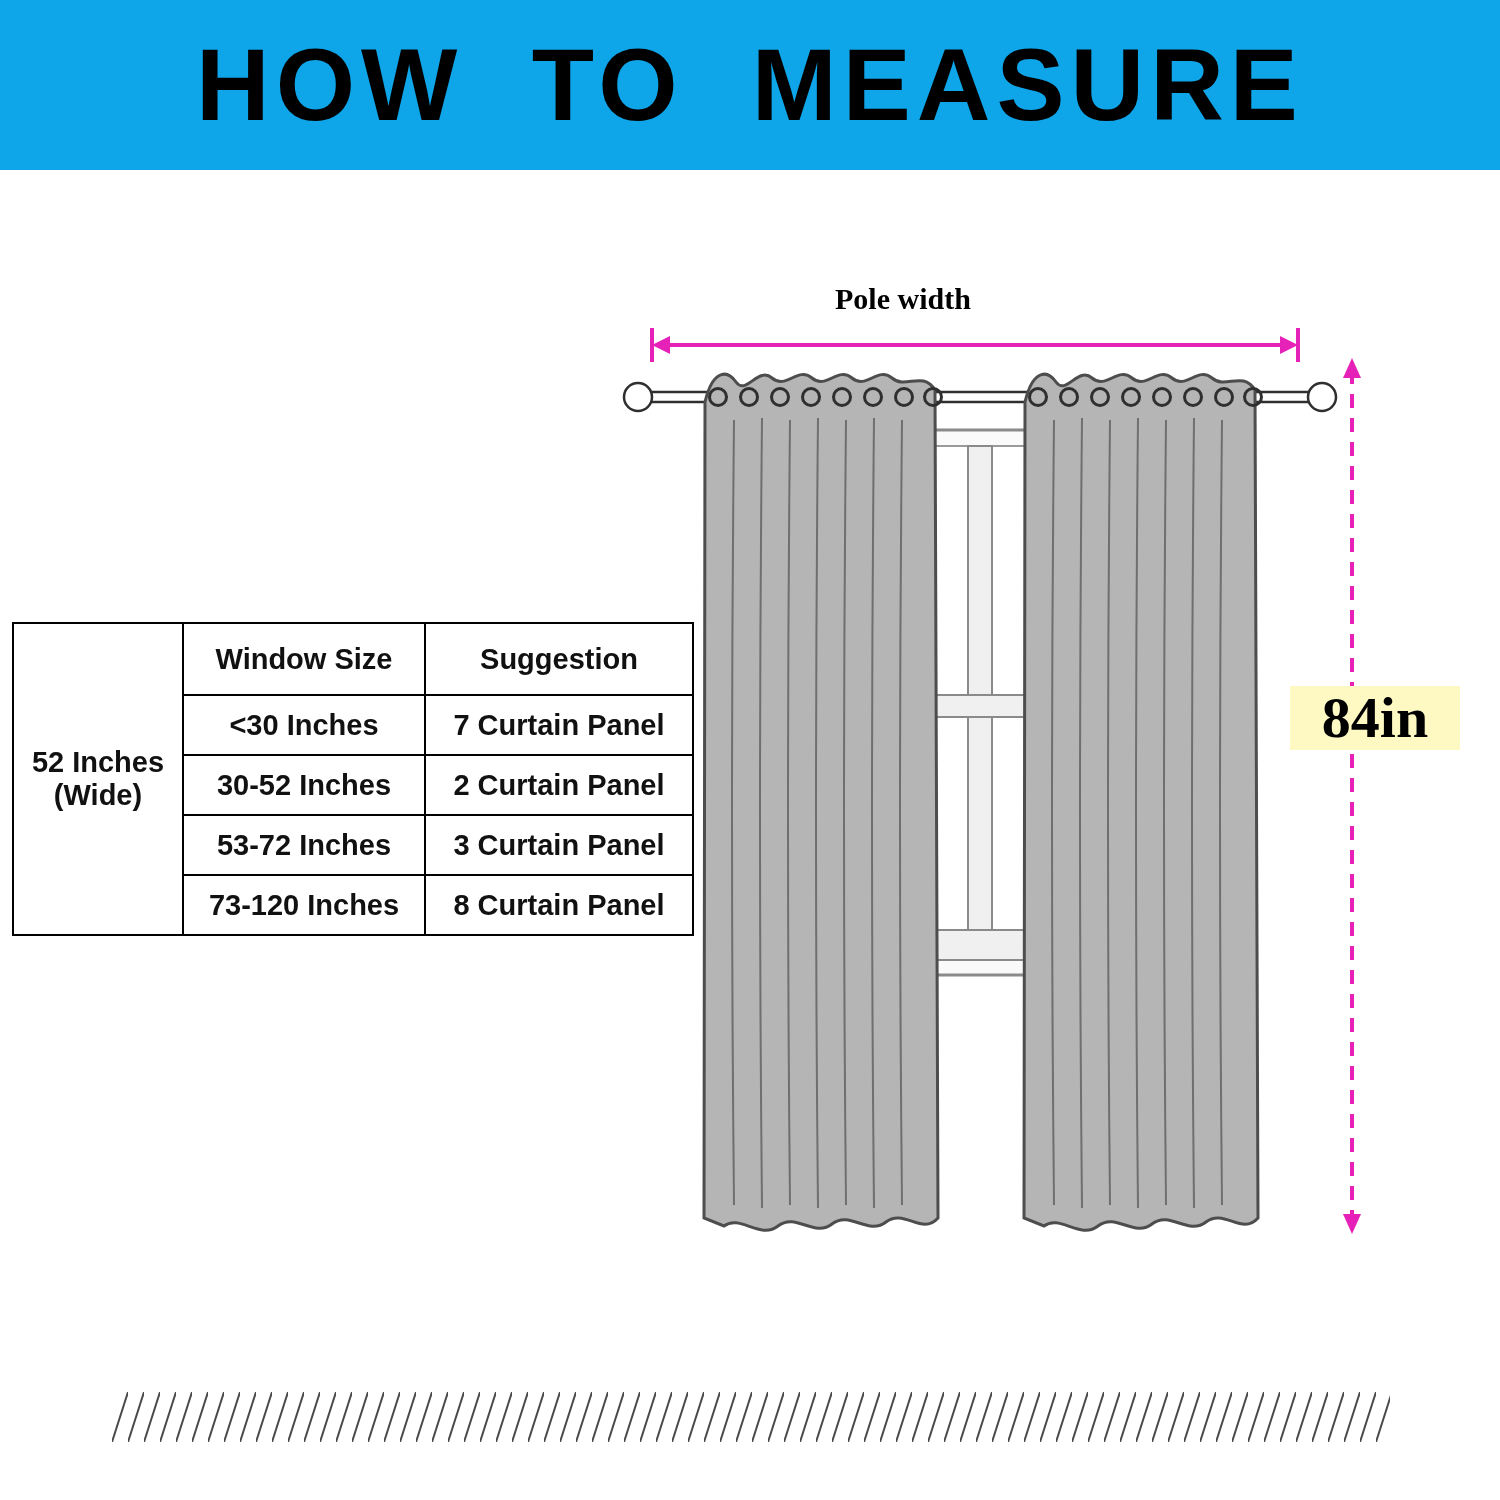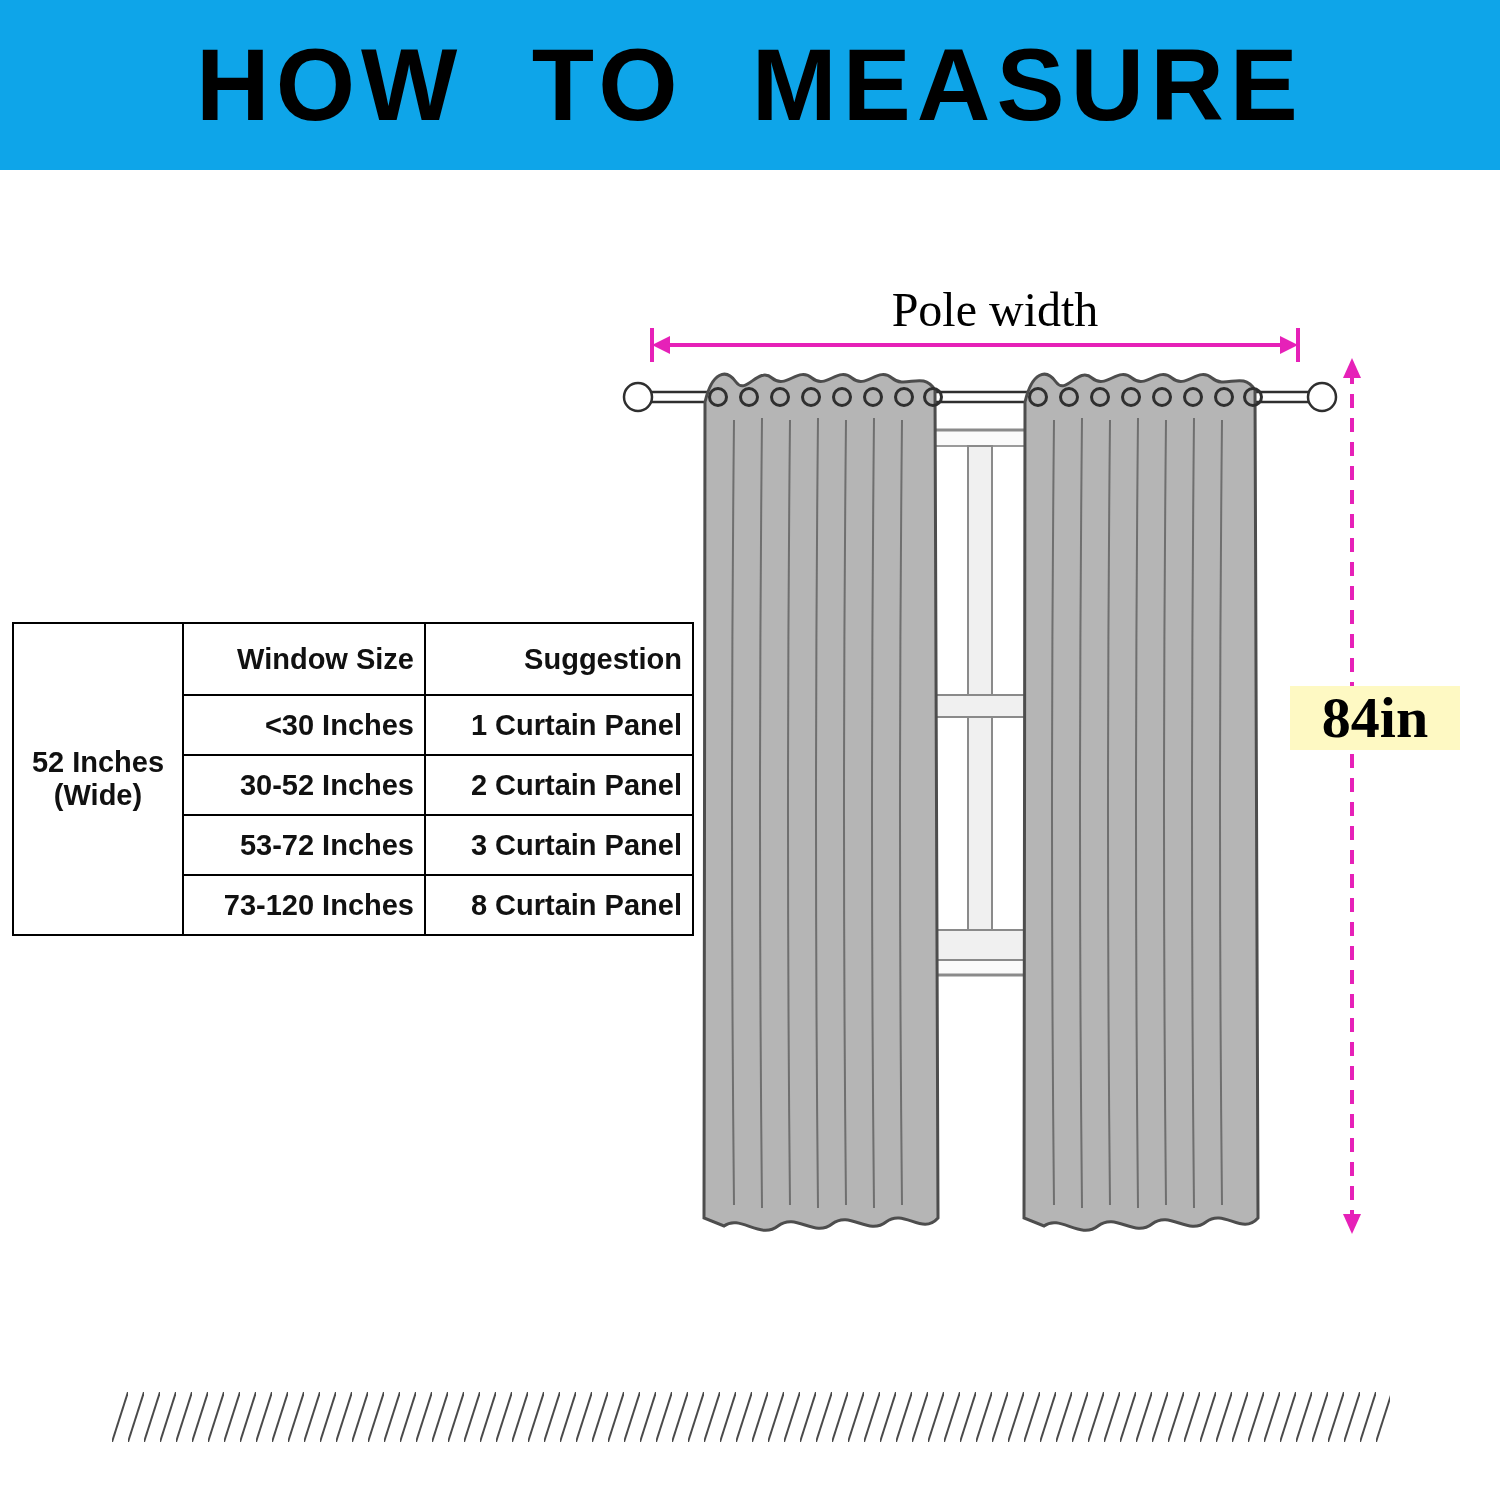--- a/index.html
+++ b/index.html
@@ -13,42 +13,42 @@
     position:absolute; left:0; top:0; width:1500px; height:170px;
     background:#0ea5e9; display:flex; align-items:center; justify-content:center;
   }
   .header .title {
     font-size:102px; font-weight:bold; color:#000;
     letter-spacing:6px; word-spacing:34px; white-space:nowrap;
   }
 
   
   .pole-label {
-    position:absolute; left:835px; top:282px; width:320px; text-align:center;
-    font-family:"Liberation Serif", serif; font-weight:normal; font-size:48px; color:#000;
+    position:absolute; left:835px; top:282px; width:320px; text-align:left;
+    font-family:"Liberation Serif", serif; font-weight:bold; font-size:30px; color:#000;
   }
   .height-label {
     position:absolute; left:1290px; top:686px; width:170px; text-align:center;
     font-family:"Liberation Serif", serif; font-weight:bold; font-size:58px; color:#000;
     background:#fef9c3; line-height:1.1;
   }
 
   
   .diagram {
     position:absolute; left:600px; top:270px; width:820px; height:1000px;
   }
 
   
   .size-table-wrap { position:absolute; left:12px; top:622px; }
   table.size-table {
     border-collapse:collapse; font-weight:bold; font-size:29px; color:#111;
     background:#fff;
   }
   table.size-table td, table.size-table th {
-    border:2px solid #000; padding:0 10px; text-align:right; vertical-align:middle;
+    border:2px solid #000; padding:0 10px; text-align:center; vertical-align:middle;
   }
   .col-side  { width:148px; text-align:center !important; }
   .col-size  { width:220px; }
   .col-sug   { width:246px; }
   tr.hdr-row  { height:72px; }
   tr.data-row { height:60px; }
 
   
   .ground { position:absolute; left:112px; top:1392px; width:1278px; height:50px; }
 </style>
@@ -62,21 +62,21 @@
 <div class="size-table-wrap">
   <table class="size-table">
     <tbody>
         <tr class="hdr-row">
       <td class="col-side" rowspan="5">52 Inches (Wide)</td>
       <th class="col-size">Window Size</th>
       <th class="col-sug">Suggestion</th>
     </tr>
     <tr class="data-row">
       <td>&lt;30 Inches</td>
-      <td>1 Curtain Panel</td>
+      <td>7 Curtain Panel</td>
     </tr>
     <tr class="data-row">
       <td>30-52 Inches</td>
       <td>2 Curtain Panel</td>
     </tr>
     <tr class="data-row">
       <td>53-72 Inches</td>
       <td>3 Curtain Panel</td>
     </tr>
     <tr class="data-row">

